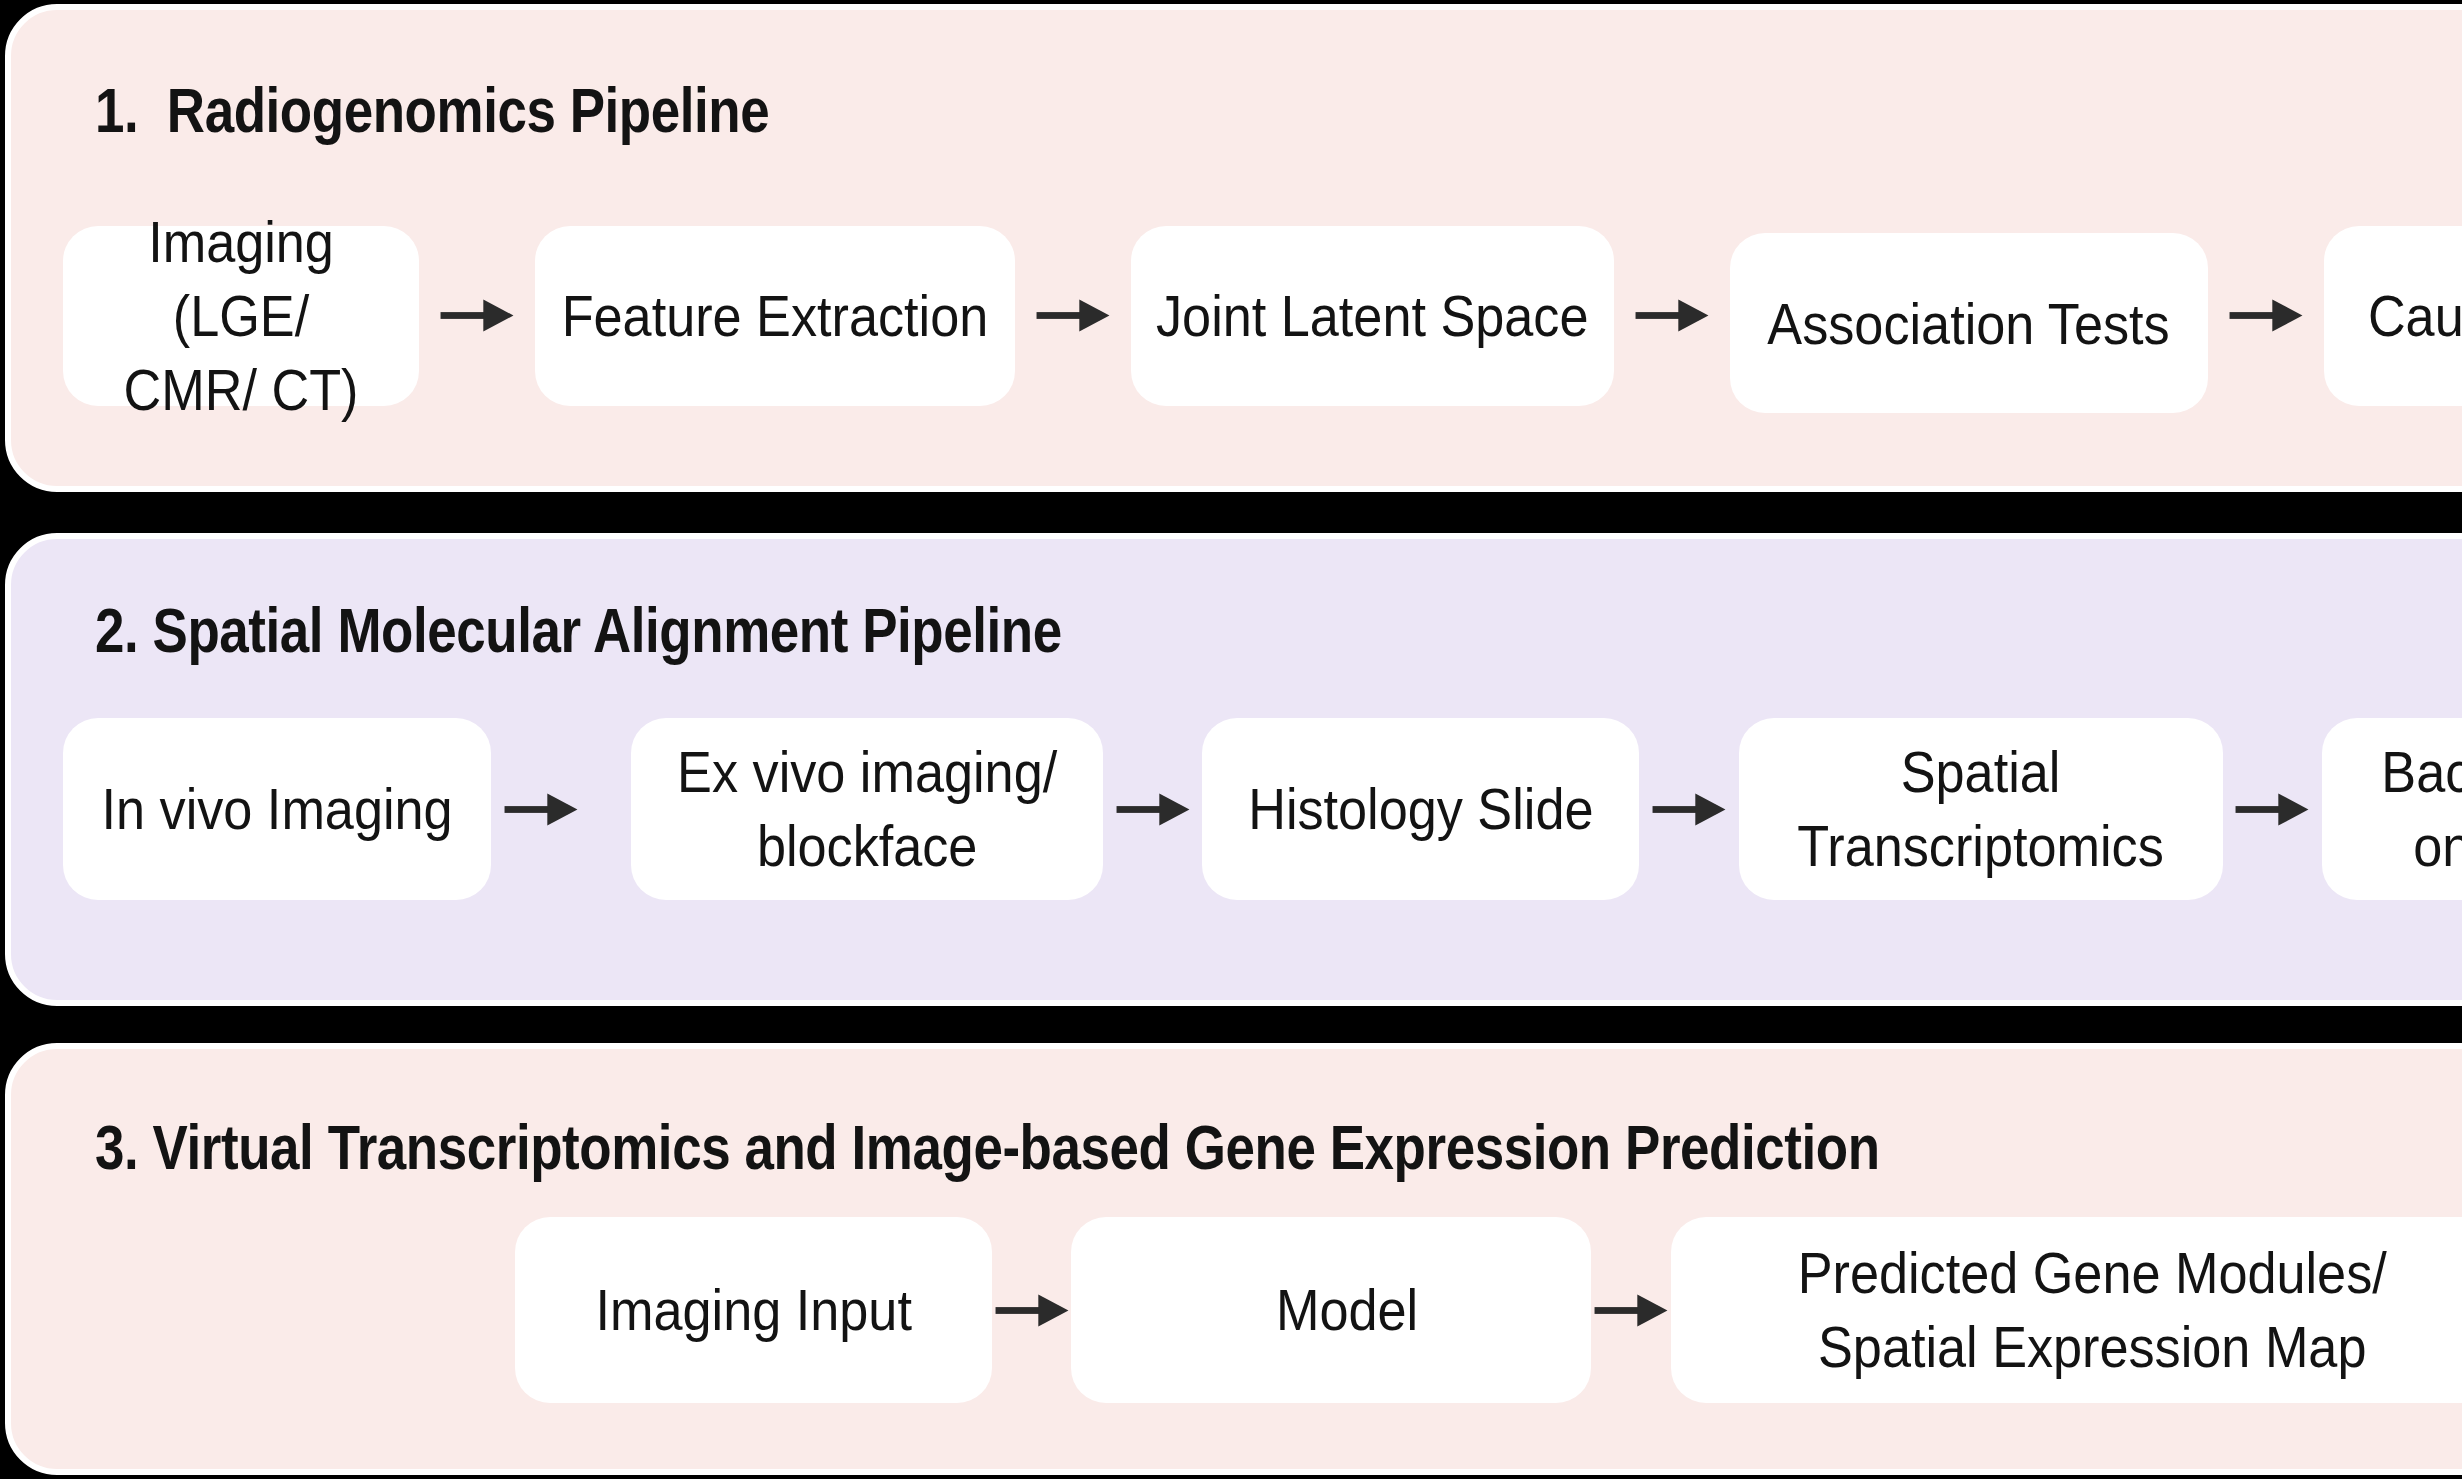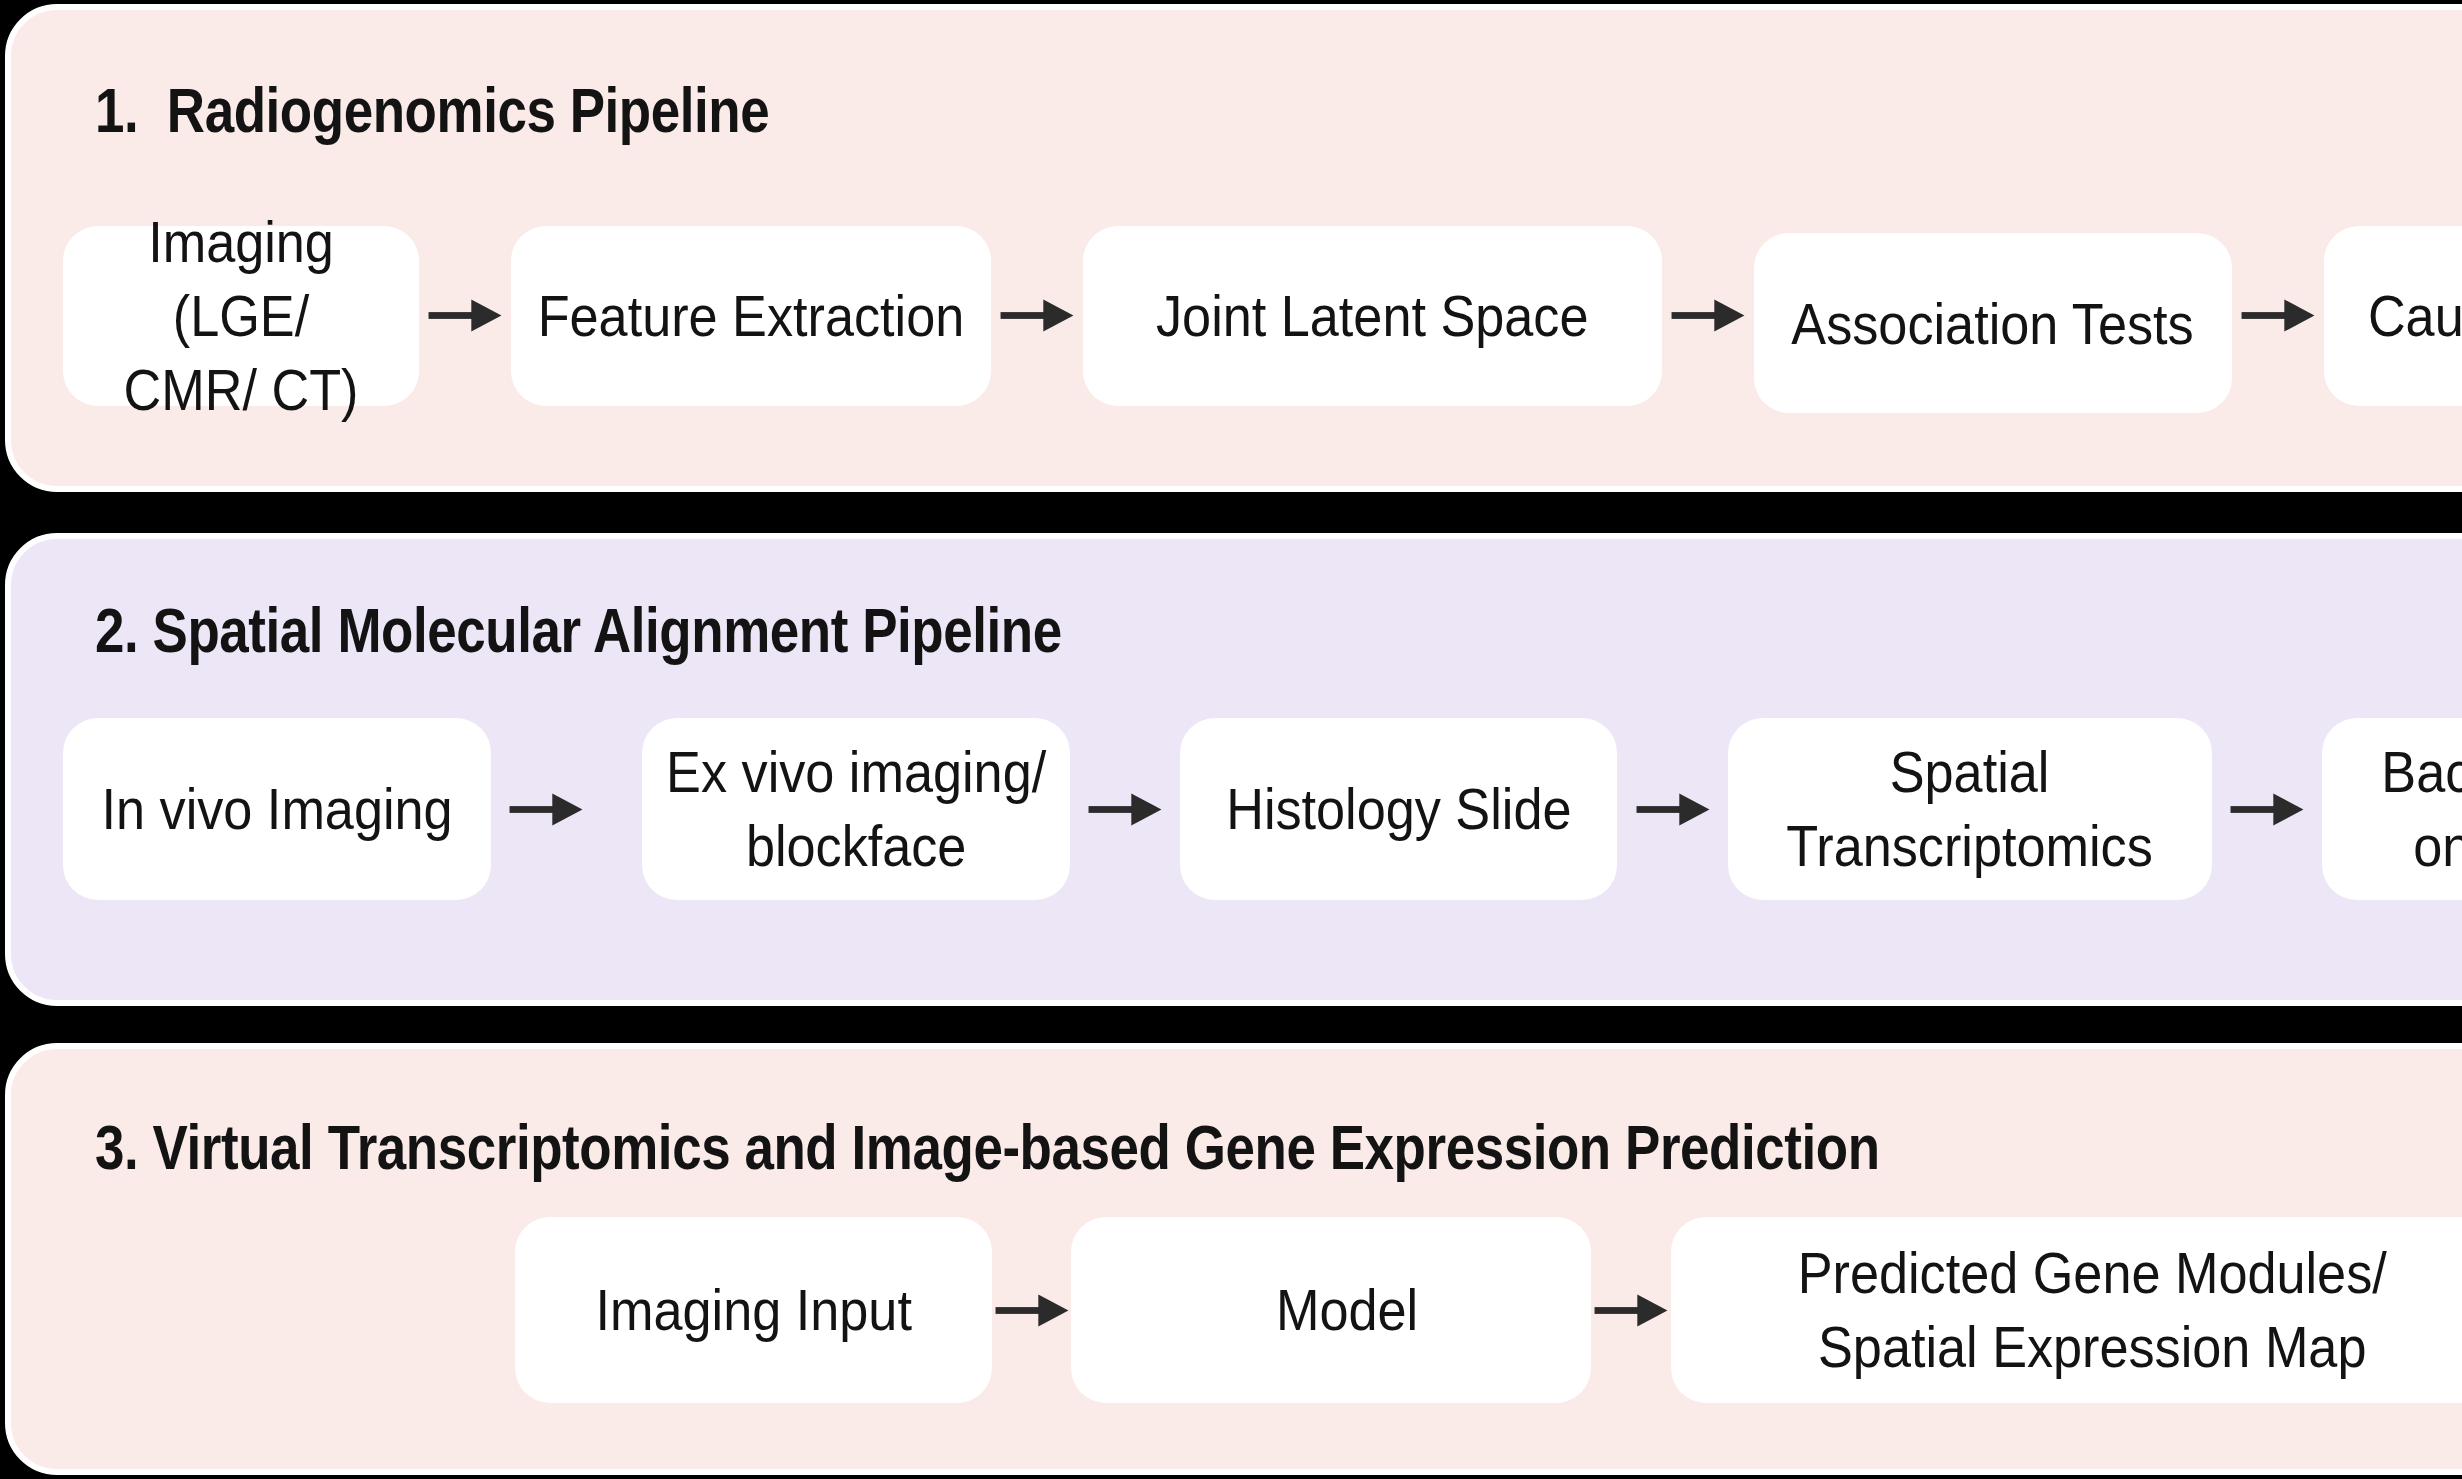--- a/index.html
+++ b/index.html
@@ -80,26 +80,26 @@
   .arrow {
     flex-shrink: 0;
     width: 74px;
     height: 35px;
   }
   .arrow .shaft, .arrow .head { fill: #2b2b2b; }
 
   
   .p1-b1 { width: 356px; justify-content: flex-end; }
   .p1-b2 { width: 480px; }
-  .p1-b3 { width: 579px; }
+  .p1-b3 { width: 483px; }
   .p1-b4 { width: 478px; margin-top: 15px; }
   .p1-b5 { width: 483px; }
 
   .p2-b1 { width: 428px; }
-  .p2-b2 { width: 428px; margin-left: 41px; }
+  .p2-b2 { width: 472px; margin-left: 41px; }
   .p2-b3 { width: 437px; }
   .p2-b4 { width: 484px; }
   .p2-b5 { width: 485px; }
 
   .p3-b1 { width: 477px; }
   .p3-b2 { width: 489px; padding-left: 31px; }
   .p3-b3 { width: 842px; }
 </style>
 </head>
 <body>

